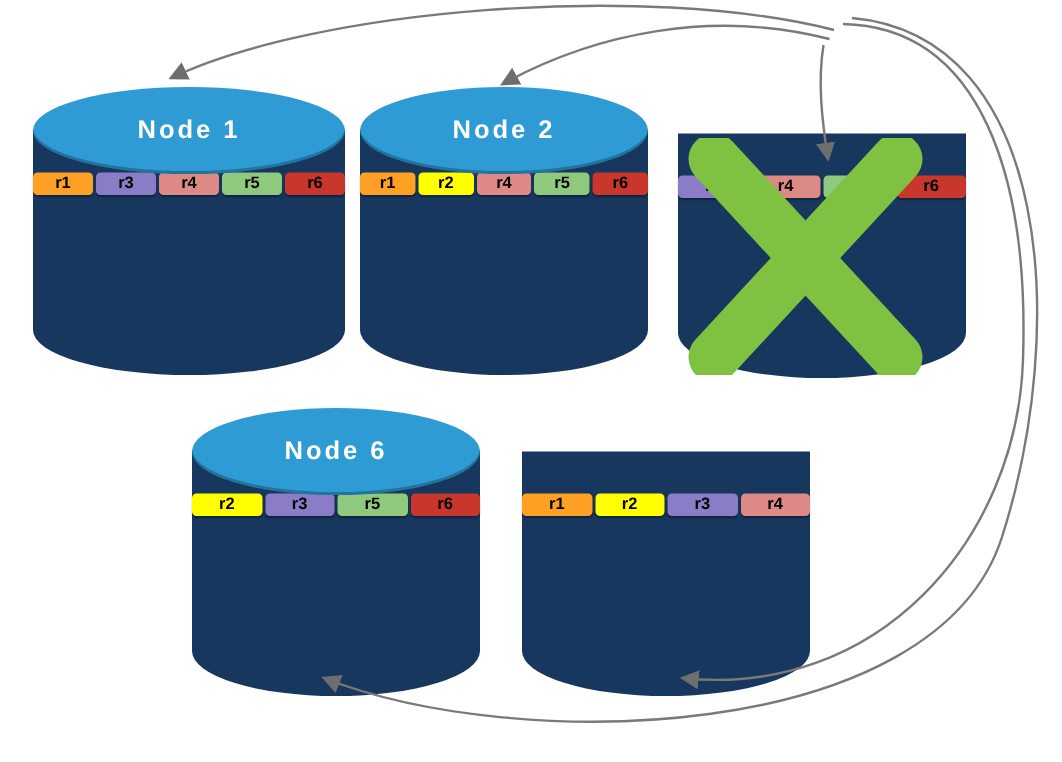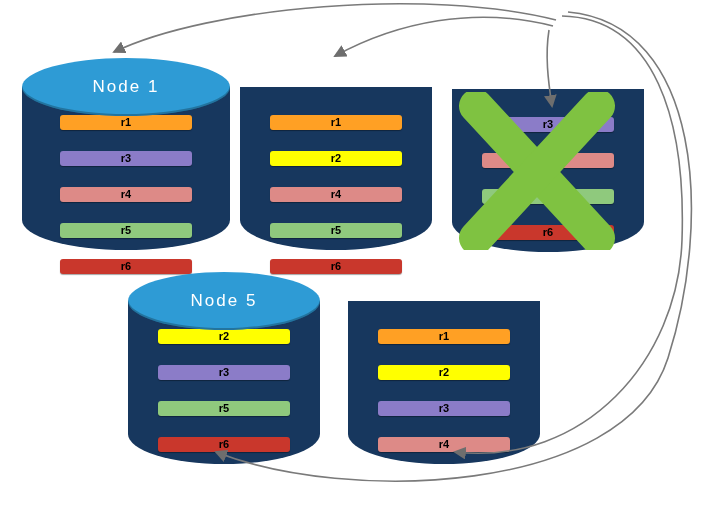--- a/index.html
+++ b/index.html
@@ -13,25 +13,25 @@
     background:#17375E;
     border-radius:0 0 50% 50% / 0 0 30px 30px;
   }
   .cyl-top{
     position:absolute;left:0;top:0;width:100%;height:58px;
     background:#2E9BD5;border-radius:50%;
     box-shadow:inset 0 -2px 0 rgba(0,0,0,.25);
     display:flex;align-items:center;justify-content:center;
   }
   .cyl-title{
-    color:#ffffff;font-weight:normal;font-size:17px;letter-spacing:2px;
+    color:#ffffff;font-weight:bold;font-size:17px;letter-spacing:2px;
   }
   .rows{
     position:absolute;left:0;top:57px;width:100%;
-    display:flex;flex-direction:column;align-items:center;gap:21px;
+    display:flex;flex-direction:row;align-items:flex-end;gap:2px;
   }
   .row{
     width:132px;height:15px;border-radius:3px;
     font-size:11px;font-weight:bold;color:#000;
     text-align:center;line-height:15px;
     box-shadow:0 1px 1px rgba(0,0,0,.35);
   }
 
   
   #arrows{position:absolute;left:0;top:0;width:708px;height:508px;pointer-events:none;z-index:6;}
@@ -58,20 +58,23 @@
 
   <div class="cyl" style="left:240px;top:58px;width:192px">
     <div class="cyl-body"></div>
     <div class="rows">
         <div class="row" style="background: rgb(255, 160, 36);">r1</div>
         <div class="row" style="background: rgb(255, 255, 0);">r2</div>
         <div class="row" style="background: rgb(221, 138, 135);">r4</div>
         <div class="row" style="background: rgb(143, 201, 125);">r5</div>
         <div class="row" style="background: rgb(201, 55, 44);">r6</div>
       </div>
+    <div class="cyl-top">
+      <span class="cyl-title">Node 2</span>
+    </div>
   </div>
 
   <div class="cyl" style="left:452px;top:60px;width:192px">
     <div class="cyl-body"></div>
     <div class="rows">
         <div class="row" style="background: rgb(139, 124, 200);">r3</div>
         <div class="row" style="background: rgb(221, 138, 135);">r4</div>
         <div class="row" style="background: rgb(143, 201, 125);">r5</div>
         <div class="row" style="background: rgb(201, 55, 44);">r6</div>
       </div>
@@ -79,21 +82,21 @@
 
   <div class="cyl" style="left:128px;top:272px;width:192px">
     <div class="cyl-body"></div>
     <div class="rows">
         <div class="row" style="background: rgb(255, 255, 0);">r2</div>
         <div class="row" style="background: rgb(139, 124, 200);">r3</div>
         <div class="row" style="background: rgb(143, 201, 125);">r5</div>
         <div class="row" style="background: rgb(201, 55, 44);">r6</div>
       </div>
     <div class="cyl-top">
-      <span class="cyl-title">Node 5</span>
+      <span class="cyl-title">Node 6</span>
     </div>
   </div>
 
   <div class="cyl" style="left:348px;top:272px;width:192px">
     <div class="cyl-body"></div>
     <div class="rows">
         <div class="row" style="background: rgb(255, 160, 36);">r1</div>
         <div class="row" style="background: rgb(255, 255, 0);">r2</div>
         <div class="row" style="background: rgb(139, 124, 200);">r3</div>
         <div class="row" style="background: rgb(221, 138, 135);">r4</div>

